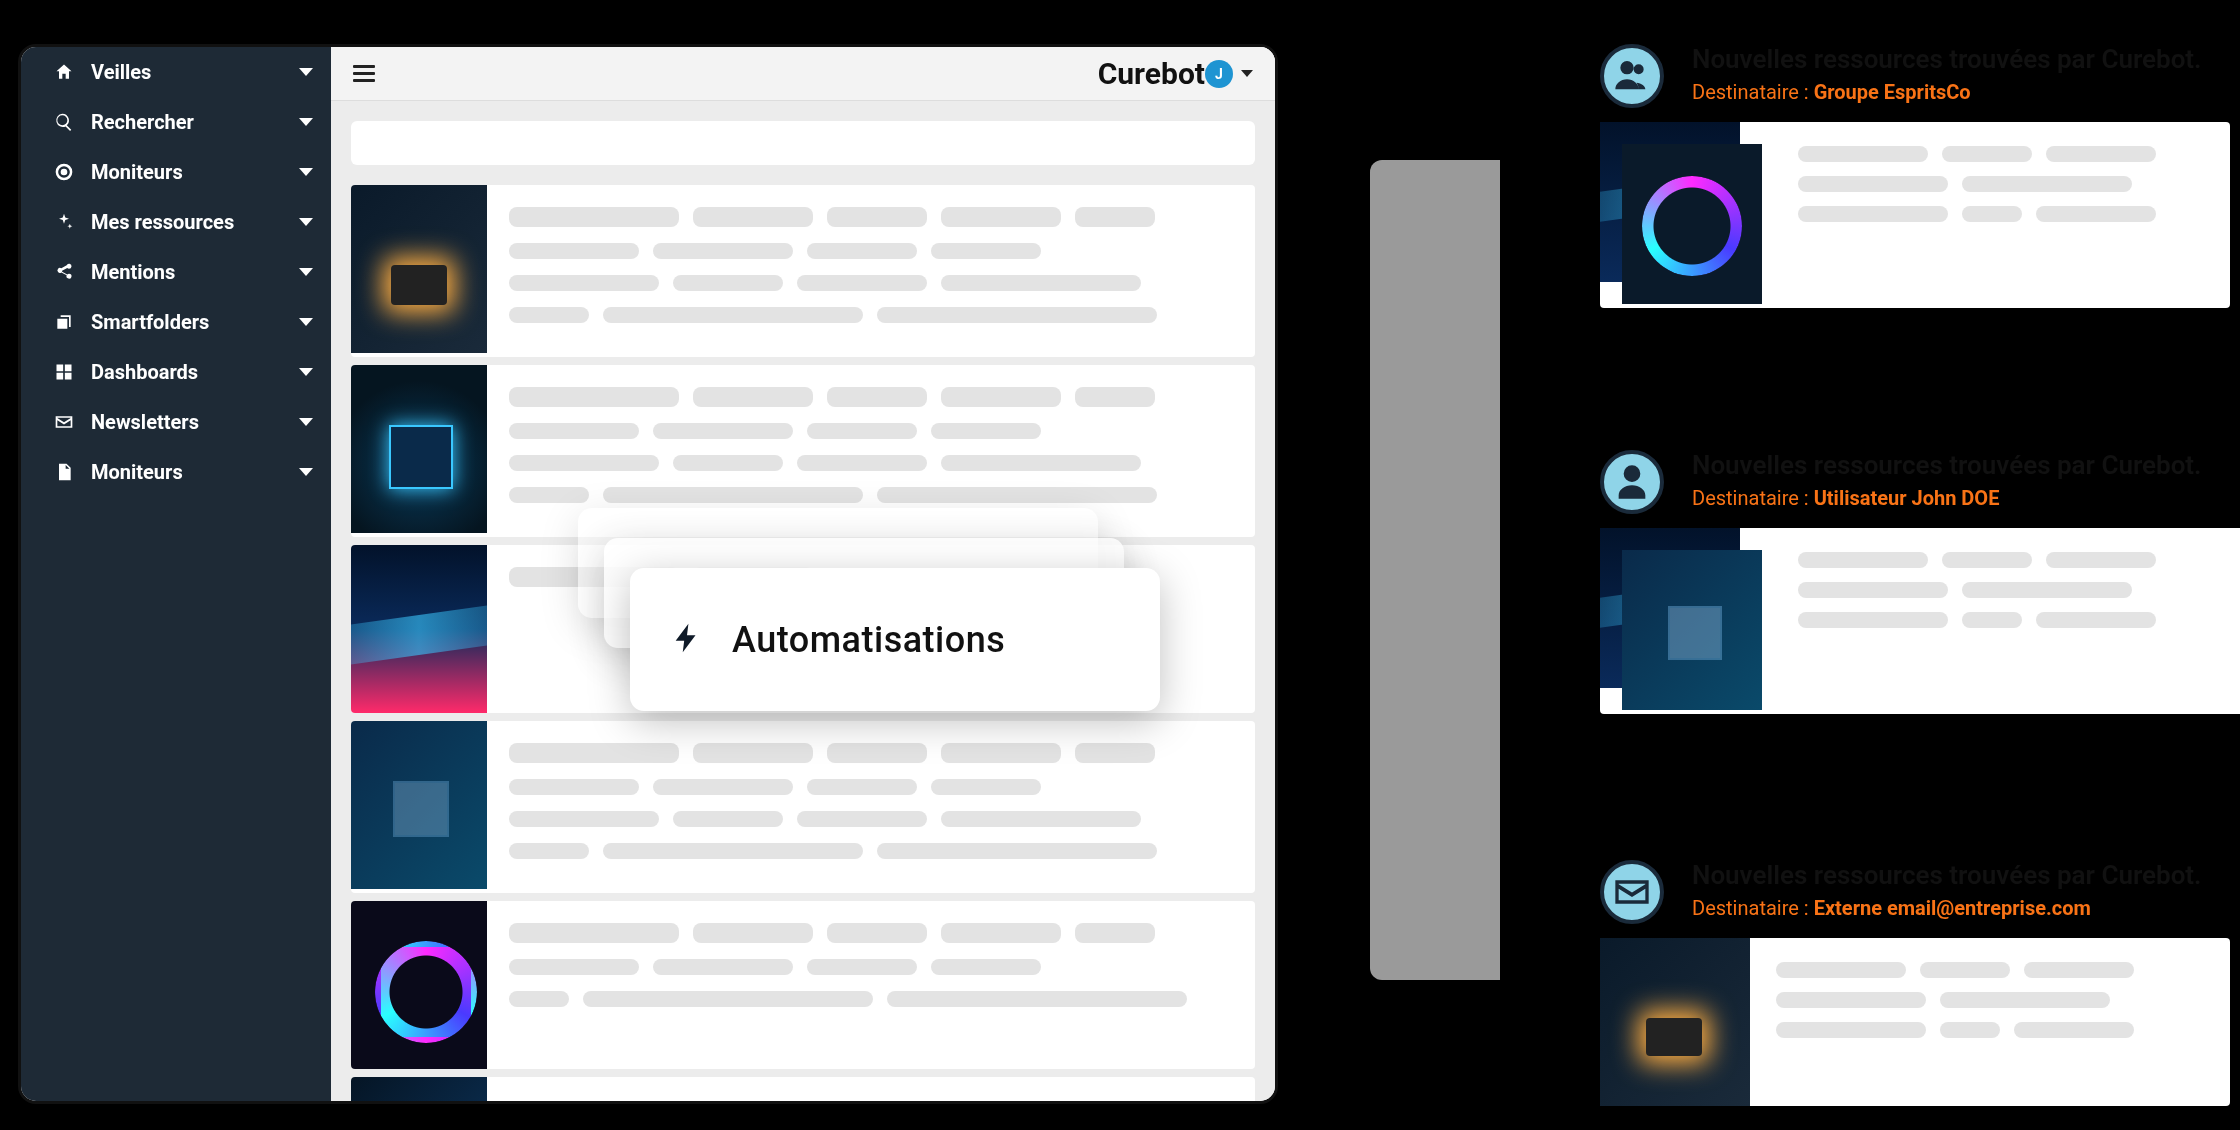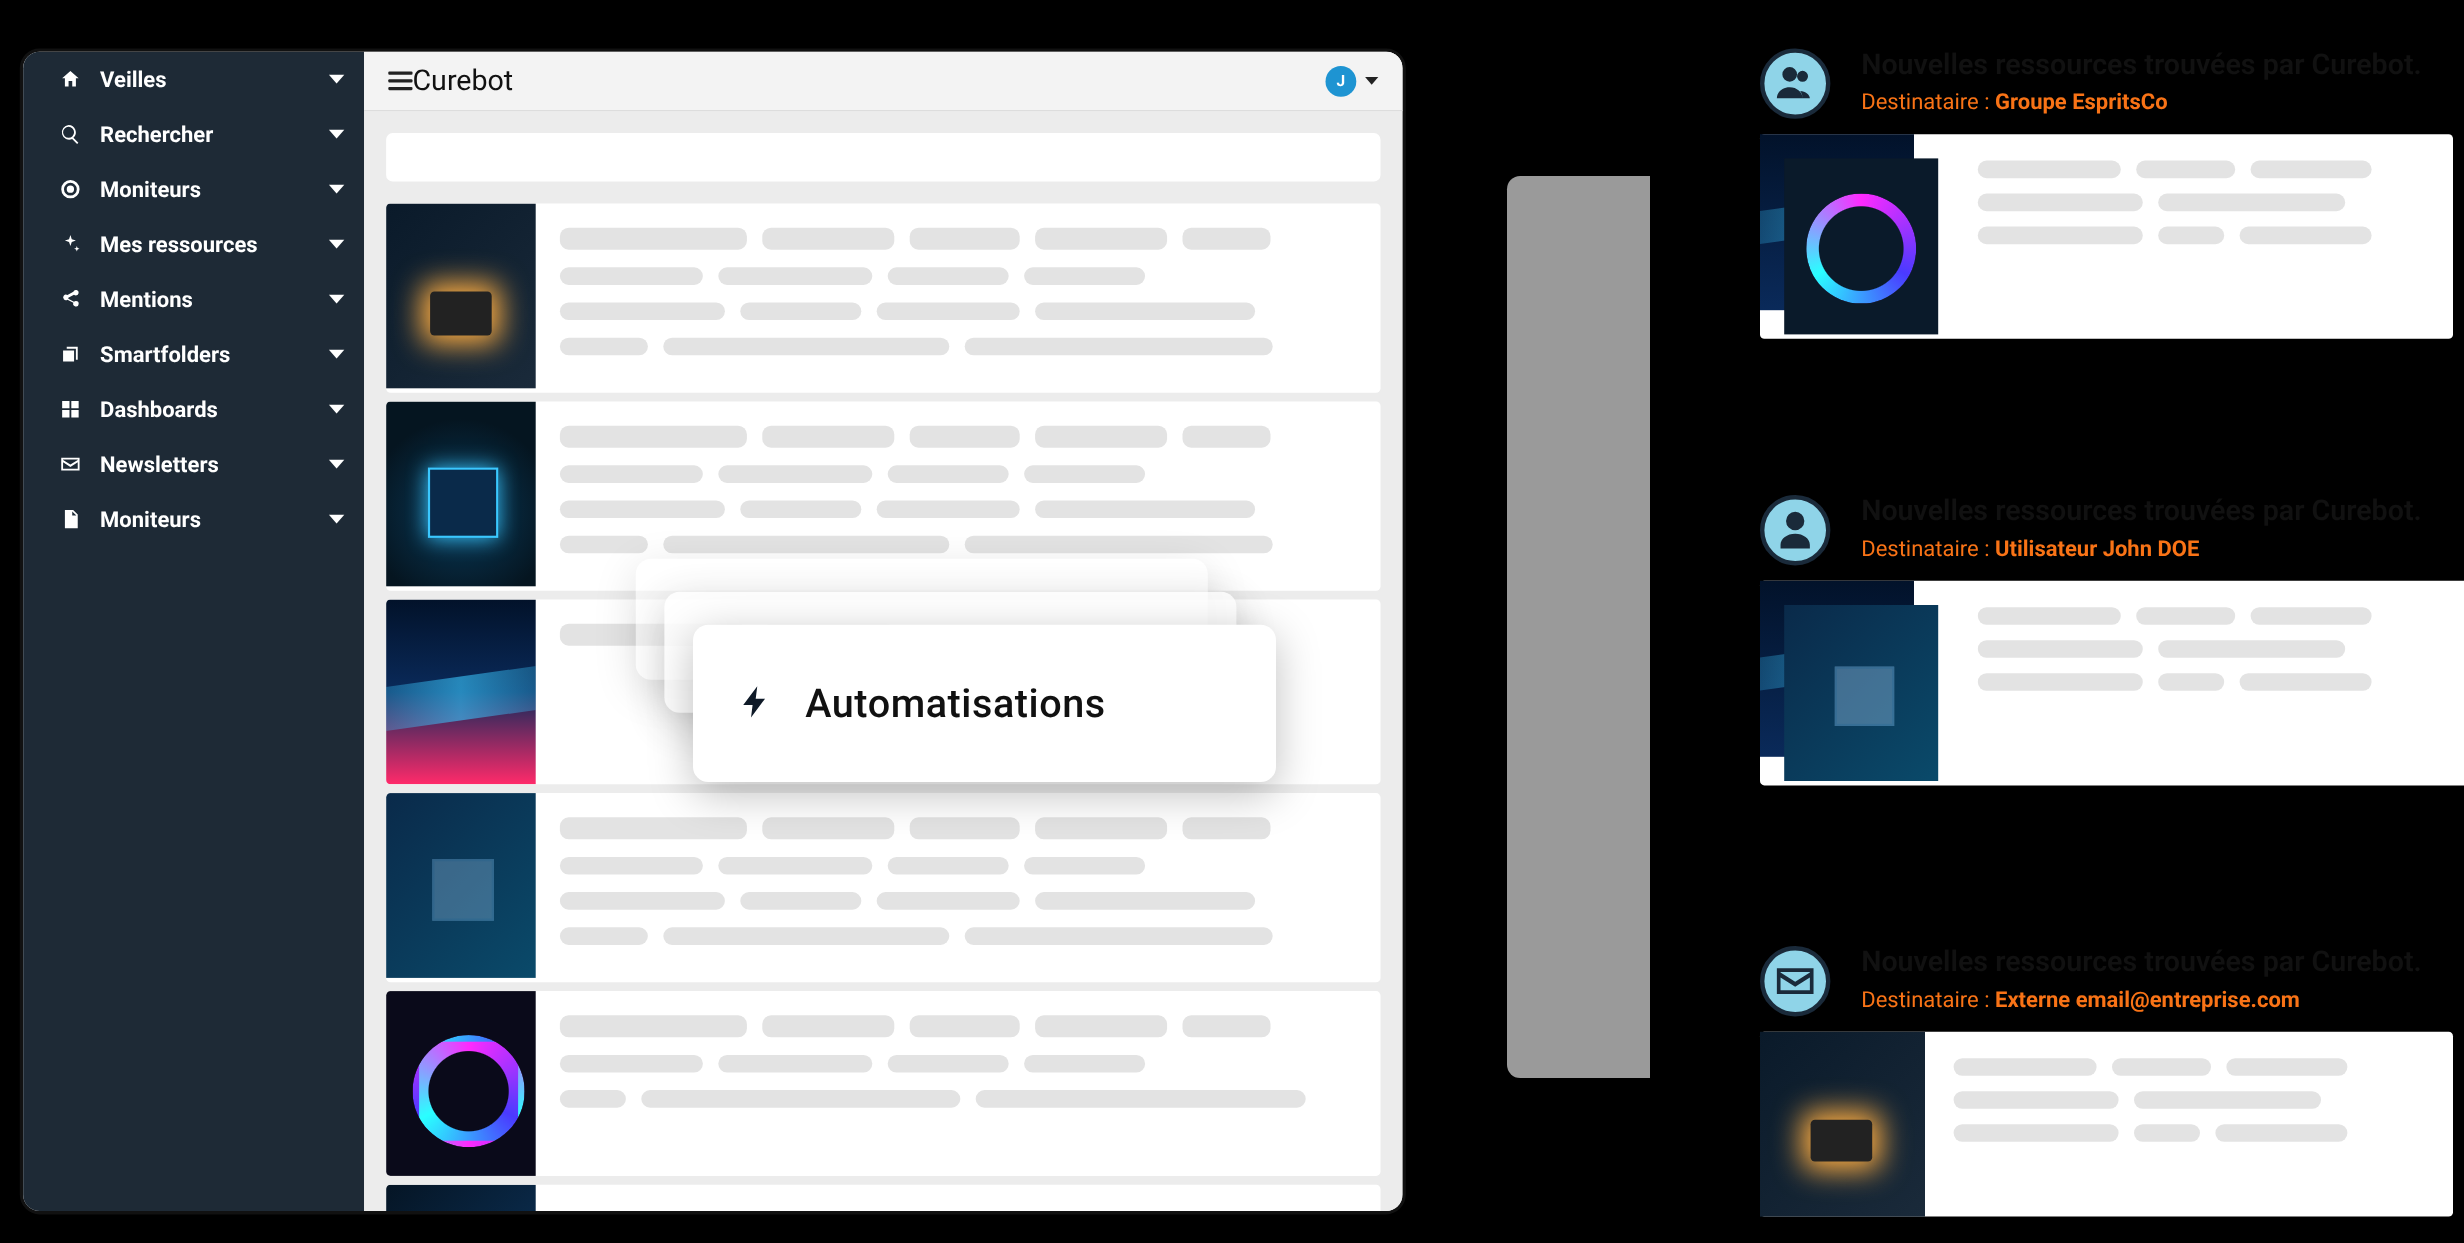--- a/index.html
+++ b/index.html
@@ -51,21 +51,21 @@
 .topbar {
   height: 54px;
   background: #f3f3f3;
   border-bottom: 1px solid #ddd;
   display: flex;
   align-items: center;
   padding: 0 22px;
 }
 .hamburger { display: flex; flex-direction: column; gap: 4px; cursor: pointer; }
 .hamburger span { display: block; width: 22px; height: 3px; background: #222; border-radius: 1px; }
-.brand { flex: 1; text-align: left; font-weight: 400; font-size: 26px; color: #111; }
+.brand { flex: 1; text-align: right; font-weight: 700; font-size: 30px; color: #111; }
 .user-chip { display: flex; align-items: center; gap: 8px; cursor: pointer; }
 .user-avatar { width: 28px; height: 28px; border-radius: 50%; background: #1e94d2; color: #fff; display: flex; align-items: center; justify-content: center; font-size: 14px; font-weight: 700; }
 .user-chev { width: 0; height: 0; border-left: 6px solid transparent; border-right: 6px solid transparent; border-top: 7px solid #222; }
 
 .content { padding: 20px 20px 0 20px; }
 .search-bar { height: 44px; background: #fff; border-radius: 6px; margin-bottom: 20px; }
 
 .feed-item {
   display: flex;
   background: #fff;

